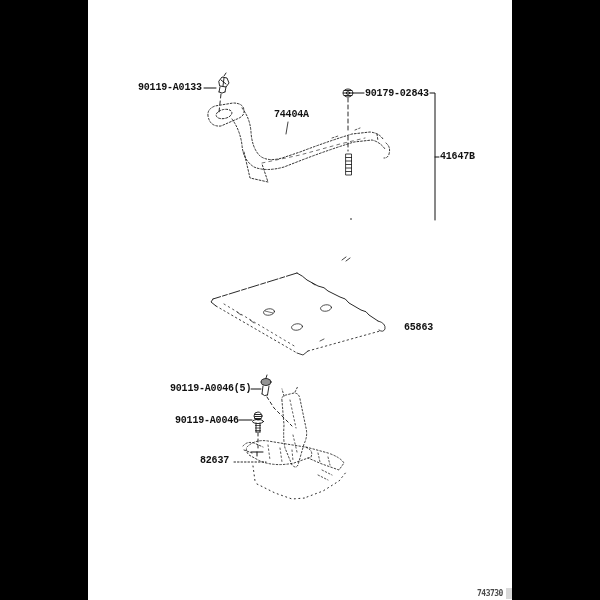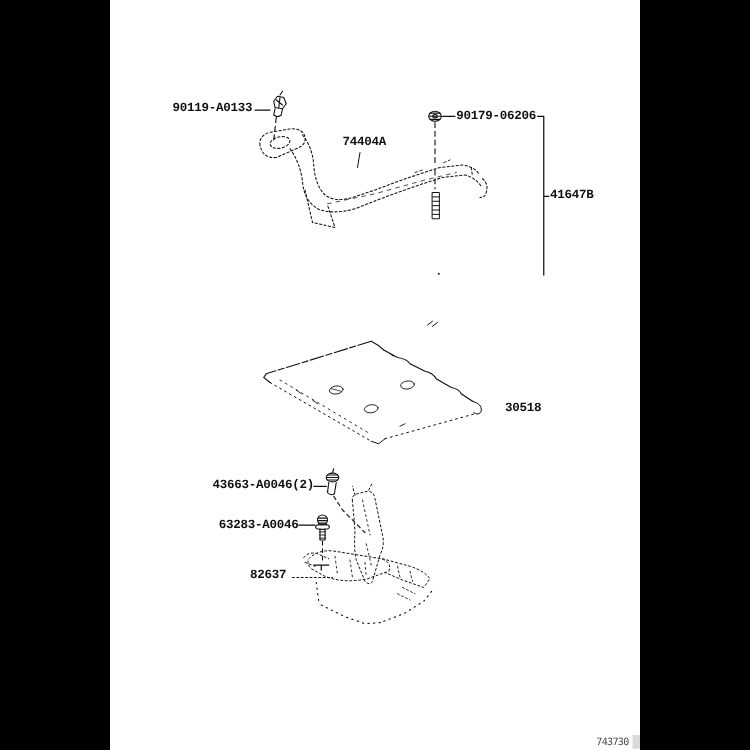--- a/index.html
+++ b/index.html
@@ -12,21 +12,21 @@
     font-weight:bold;
     font-size:10px;
     line-height:11px;
     letter-spacing:-0.2px;
     color:#111;
     white-space:nowrap;
   }
   .fig-num{
     position:absolute;
     font-family:"DejaVu Sans Mono",monospace;
-    font-weight:normal;
+    font-weight:bold;
     font-size:8px;
     line-height:9px;
     color:#4a4a4a;
     letter-spacing:-0.5px;
     white-space:nowrap;
   }
   .corner-chip{position:absolute;background:#d9d9d9;}
 </style>
 </head>
 <body>
@@ -121,24 +121,24 @@
         <path d="M306,447 L328,453 Q340,457 344,463 L339,470 L322,464 L308,458"></path>
         <path d="M318,453 L320,462 M328,457 L330,465" stroke-width="0.7"></path>
         <path d="M322,470 L332,475 M318,475 L328,480" stroke-width="0.7"></path>
         <path d="M243,446 Q247,441 254,443 L263,447 M244,450 L252,453"></path>
       </g>
       <path d="M251,452 H263 M257,452 V456" stroke-width="1"></path>
       <path d="M253,466 L255,481 M257,484 L275,493 L292,499 L305,498 M307,497 L323,491 L339,481 L347,471" stroke-dasharray="1,3.5" stroke-width="0.9"></path>
     </svg>
 
     <div class="lbl" style="left:50px;top:82px;">90119-A0133</div>
-    <div class="lbl" style="left:277px;top:88px;">90179-06206</div>
+    <div class="lbl" style="left:277px;top:88px;">90179-02843</div>
     <div class="lbl" style="left:186px;top:109px;text-align:right;">74404A</div>
     <div class="lbl" style="left:352px;top:151px;">41647B</div>
-    <div class="lbl" style="left:316px;top:322px;">30518</div>
-    <div class="lbl" style="left:82px;top:383px;">43663-A0046(2)</div>
-    <div class="lbl" style="left:87px;top:415px;">63283-A0046</div>
+    <div class="lbl" style="left:316px;top:322px;">65863</div>
+    <div class="lbl" style="left:82px;top:383px;">90119-A0046(5)</div>
+    <div class="lbl" style="left:87px;top:415px;">90119-A0046</div>
     <div class="lbl" style="left:112px;top:455px;">82637</div>
 
     <div class="fig-num" style="left:389px;top:589px;">743730</div>
     <div class="corner-chip" style="left:418px;top:588px;width:6px;height:11px;"></div>
   </div>
 </div>
 
 </body></html>

